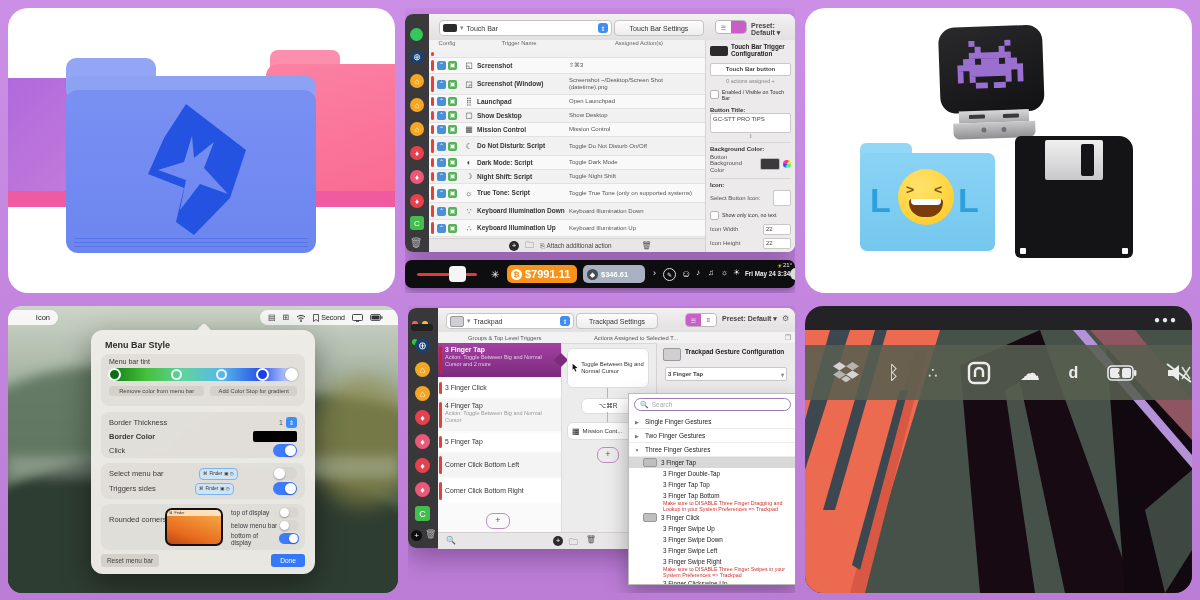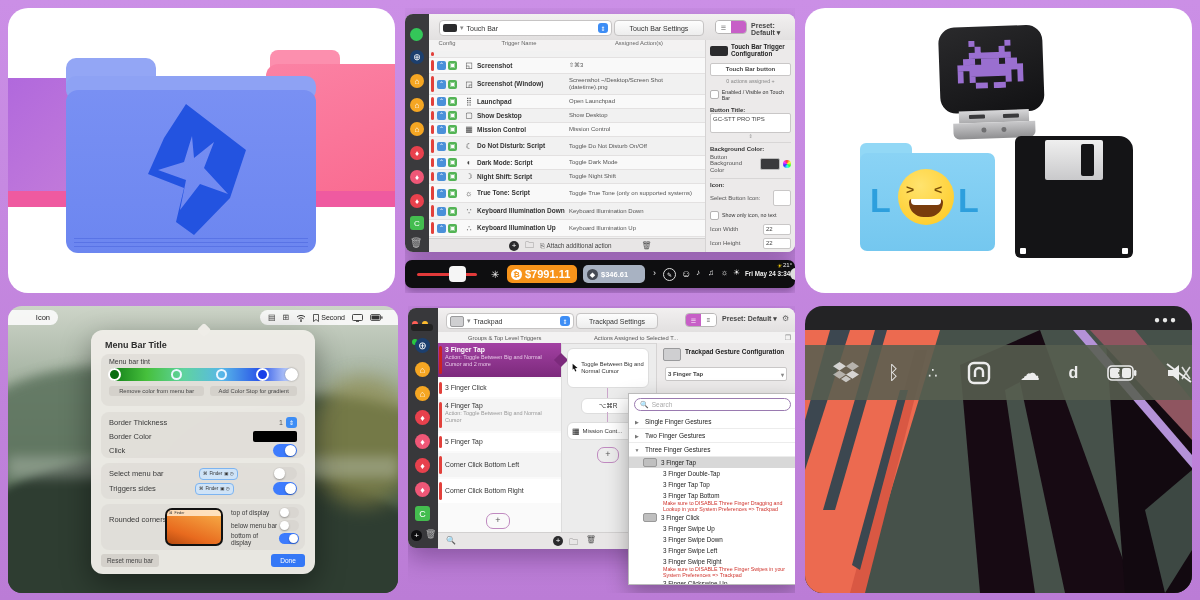--- a/index.html
+++ b/index.html
@@ -367,21 +367,21 @@
         </svg>
       <svg width="13" height="7" viewBox="0 0 13 7">
           <rect x=".5" y=".5" width="10" height="6" rx="1.5" stroke="#333" fill="none" stroke-width=".8"></rect>
           <rect x="1.5" y="1.5" width="8" height="4" rx="1" fill="#333"></rect>
           <rect x="11.3" y="2.2" width="1.2" height="2.6" rx=".6" fill="#333"></rect>
         </svg>
     </div>
 
     <div class="abs" style="left:83px;top:24px;width:224px;height:244px;background:rgba(238,236,231,.97);border-radius:12px;box-shadow:0 10px 30px rgba(0,0,0,.4);">
       <div class="abs" style="left:108px;top:-5px;width:10px;height:10px;background:rgba(238,236,231,.97);transform:rotate(45deg);border-radius:2px;"></div>
-      <div class="abs" style="left:14px;top:10px;font-size:9px;font-weight:bold;color:#2d2d2d;">Menu Bar Title</div>
+      <div class="abs" style="left:14px;top:10px;font-size:9px;font-weight:bold;color:#2d2d2d;">Menu Bar Style</div>
 
       <div class="sect" style="top:24px;height:52px;padding:4px 8px;box-sizing:border-box;">
         <div style="font-size:7px;color:#3a3a3a;">Menu bar tint</div>
         <div class="abs" style="left:8px;right:8px;top:14px;height:13px;border-radius:7px;background:linear-gradient(90deg,#0e7a16,#46c03c,#5fd3a0,#58b7e8,#2a55e8,#e9f2ff);">
           <span class="abs" style="left:-1px;top:0;width:13px;height:13px;border-radius:50%;background:#0b6e12;border:2px solid #fff;box-sizing:border-box;"></span>
           <span class="abs" style="left:33%;top:1px;width:11px;height:11px;border-radius:50%;border:2px solid #eaf6ff;box-sizing:border-box;"></span>
           <span class="abs" style="left:57%;top:1px;width:11px;height:11px;border-radius:50%;border:2px solid #eaf6ff;box-sizing:border-box;"></span>
           <span class="abs" style="left:78%;top:0;width:13px;height:13px;border-radius:50%;background:#1940e8;border:2px solid #fff;box-sizing:border-box;"></span>
           <span class="abs" style="right:-1px;top:0;width:13px;height:13px;border-radius:50%;background:#fff;box-shadow:0 0 2px rgba(0,0,0,.4);"></span>
         </div>
@@ -392,21 +392,21 @@
       </div>
 
       <div class="sect" style="top:82px;height:46px;padding:3px 8px;box-sizing:border-box;text-align:center;">
         <div class="mbs-row" style="height:14px;">
           <span>Border Thickness</span>
           <span style="display:flex;align-items:center;gap:3px;">
               <span style="font-size:7px;color:#555;">1</span>
               <span class="stp" style="width:11px;height:11px;">⇕</span>
             </span>
         </div>
-        <div class="mbs-row" style="height:14px;">
+        <div class="mbs-row" style="height:14px;font-weight:bold;">
           <span>Border Color</span>
           <span style="width:44px;height:11px;background:#000;border-radius:2px;"></span>
         </div>
         <div class="mbs-row" style="height:15px;">
           <span>Click</span>
           <span class="tgl on">
               <i></i>
             </span>
         </div>
       </div>

